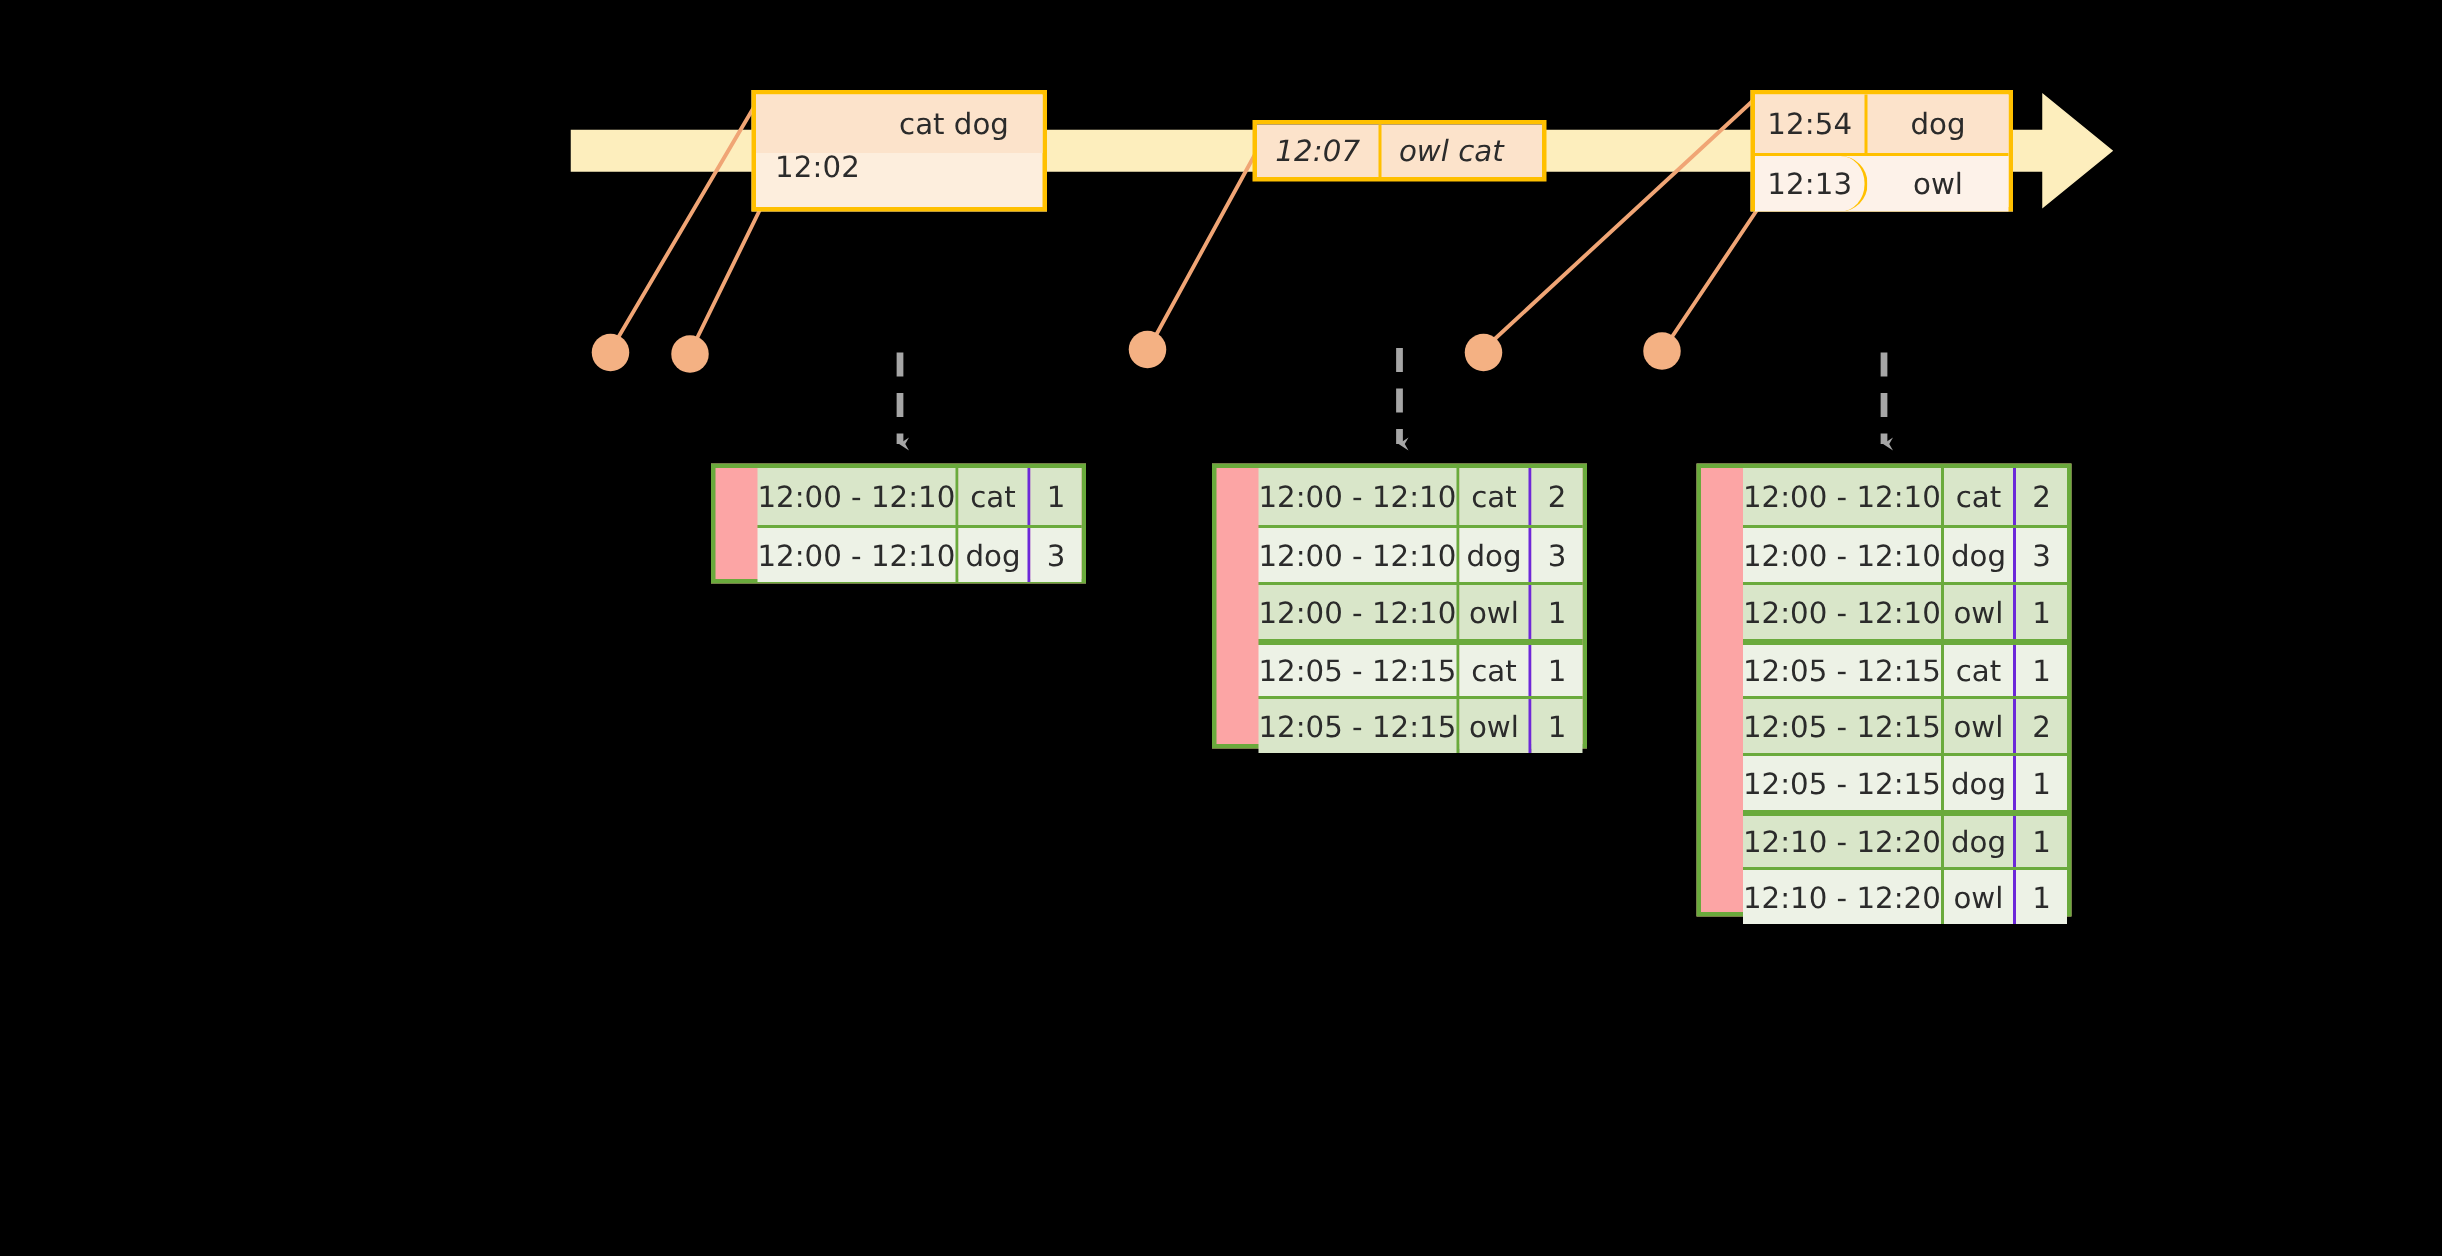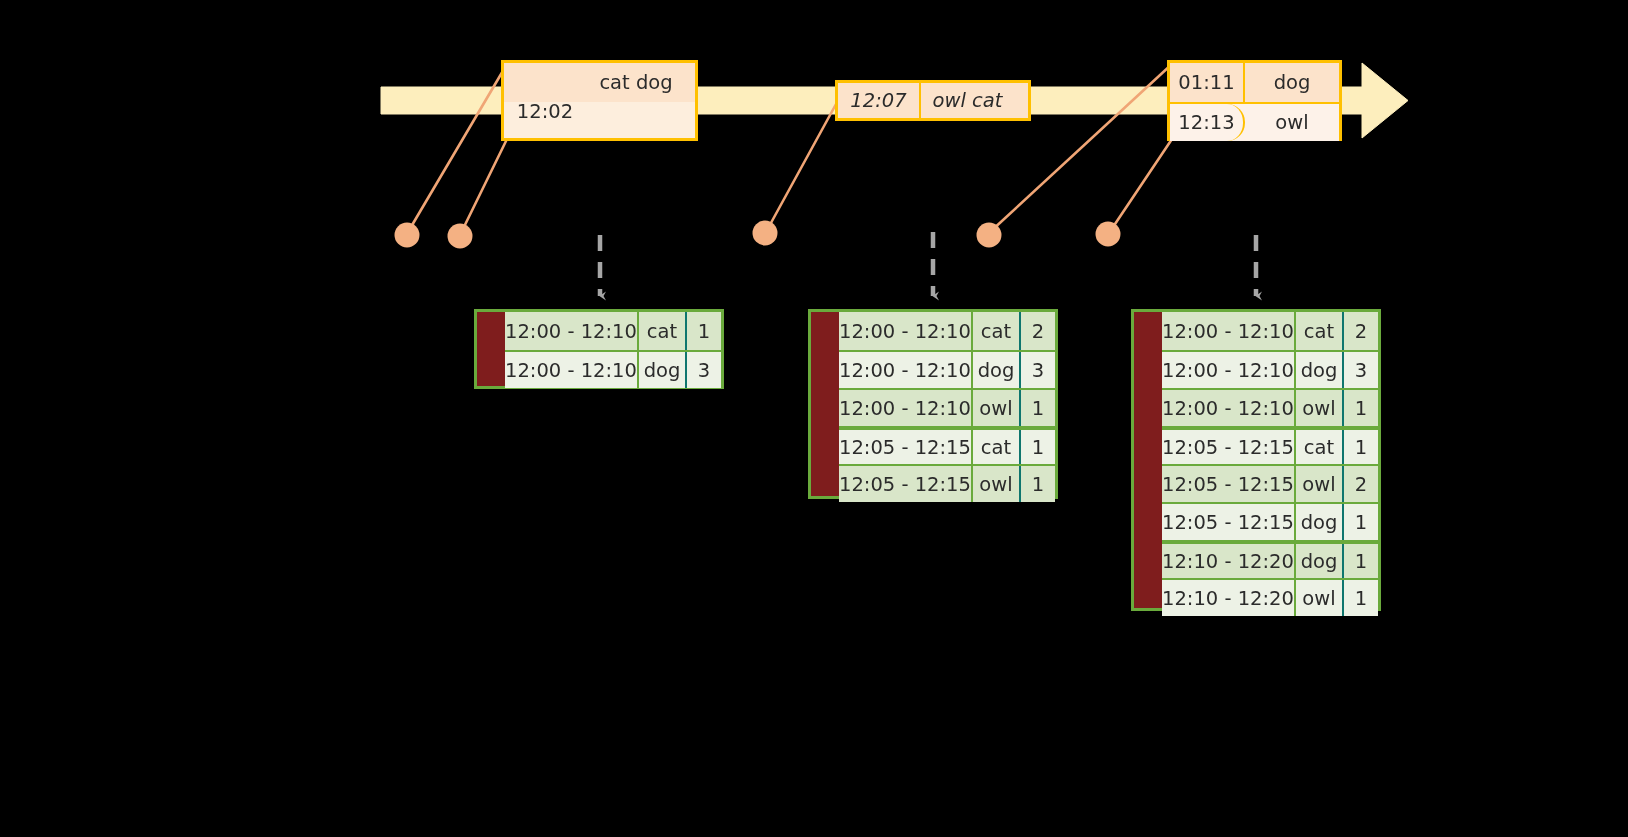--- a/index.html
+++ b/index.html
@@ -61,21 +61,21 @@
     justify-content: center;
     font-size: 19.5px;
     color: #2b2b2b;
   }
 
   
   .result-table {
     position: absolute;
     border: 3px solid #6aaa3c;
     box-sizing: border-box;
-    background: #7f1d1d;
+    background: #fca5a5;
     padding-left: 28px;
   }
   .res-row {
     display: flex;
     height: 38px;
     box-sizing: border-box;
   }
   .res-row.shade-a .cell { background: #d9e6c9; }
   .res-row.shade-b .cell { background: #edf2e6; }
   .res-row.group-sep { border-top: 4px solid #6aaa3c; }
@@ -83,21 +83,21 @@
   .cell {
     box-sizing: border-box;
     display: flex;
     align-items: center;
     justify-content: center;
     font-size: 19.5px;
     color: #2b2b2b;
     white-space: nowrap;
   }
   .cell.c-window { border-right: 2px solid #6aaa3c; }
-  .cell.c-key    { border-right: 2px solid #0f766e; }
+  .cell.c-key    { border-right: 2px solid #6d28d9; }
 </style>
 </head>
 <body>
 
 <div id="stage">
 
   <svg class="layer" viewBox="0 0 1628 837">
     <defs>
       <marker id="dash-arrow-head" markerWidth="10" markerHeight="10" refX="4.6" refY="7.6" orient="auto" markerUnits="userSpaceOnUse">
         <path d="M0.2,1.6 L4.6,8.2 L9.0,1.6 L4.6,4.1 Z" fill="#a6a6a6"></path>
@@ -140,21 +140,21 @@
 
   <div class="event-box" style="left:835px; top:80px; width:196px; height:41px;">
     <div class="event-row r0" style="height:35px;font-style:italic;">
       <div class="event-time" style="width:83px;">12:07</div>
       <div class="event-val" style="width:93px;">owl cat</div>
     </div>
   </div>
 
   <div class="event-box" style="left:1167px; top:60px; width:175px; height:81px;">
     <div class="event-row r0">
-      <div class="event-time" style="width:75px;">01:11</div>
+      <div class="event-time" style="width:75px;">12:54</div>
       <div class="event-val" style="width:94px;">dog</div>
     </div>
     <div class="event-row r1">
       <div class="event-time" style="width:75px;border-radius:18px;">12:13</div>
       <div class="event-val" style="width:94px;">owl</div>
     </div>
   </div>
 
   <div class="result-table" id="result-table-1" style="left:474px; top:309px; width:250px; height:80px;">
       <div class="res-row shade-a">

